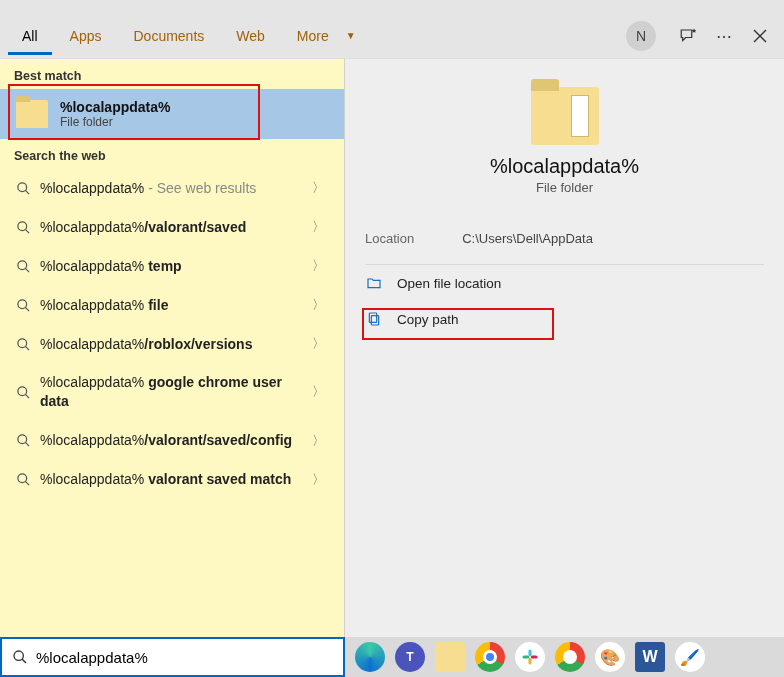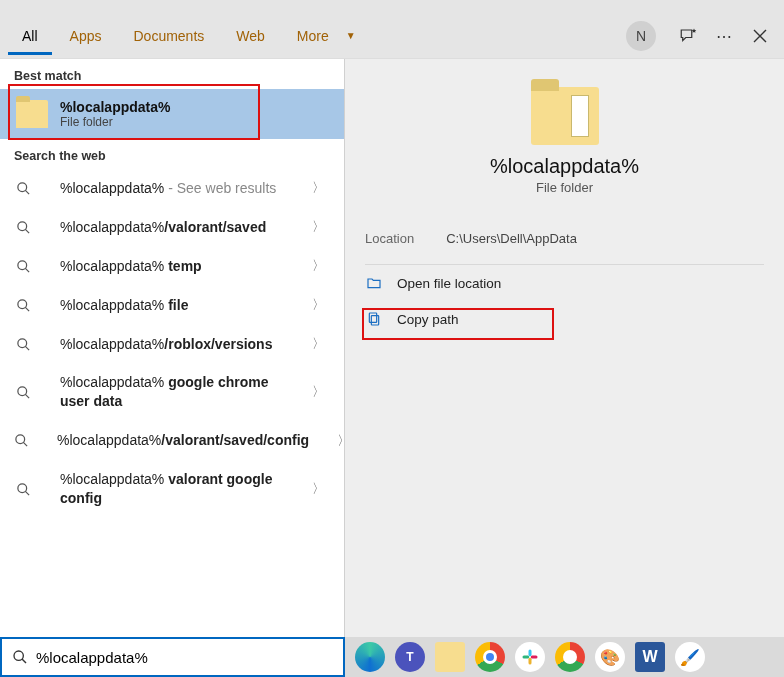--- a/index.html
+++ b/index.html
@@ -6,44 +6,44 @@
 body { background: #e5e5e5; width: 784px; height: 677px; overflow: hidden; position: relative; }
 .window { display: flex; flex-direction: column; height: 100%; background: #e5e5e5; }
 .tabs { display: flex; align-items: center; height: 44px; padding: 0 8px; gap: 4px; margin-top: 14px; }
 .tab { padding: 10px 14px 8px; font-size: 14px; color: #a16207; cursor: pointer; border-bottom: 3px solid transparent; }
 .tab.active { color: #000; border-bottom-color: #0067c0; }
 .tab.more { display: flex; align-items: center; gap: 17px; }
 .spacer { flex: 1; }
 .avatar { width: 30px; height: 30px; border-radius: 50%; background: #d0d0d0; display: flex; align-items: center; justify-content: center; font-size: 14px; color: #444; margin-right: 12px; }
 .head-icon { width: 32px; display: flex; align-items: center; justify-content: center; color: #333; cursor: pointer; font-size: 16px; }
 .body { flex: 1; display: flex; overflow: hidden; border-top: 1px solid #ddd; }
-.left { width: 345px; display: flex; flex-direction: column; overflow: hidden; border-right: 1px solid #d0d0d0; background: #ffffff; }
+.left { width: 345px; display: flex; flex-direction: column; overflow: hidden; border-right: 1px solid #d0d0d0; background: #fef9c3; }
 .section-label { font-size: 12.5px; font-weight: 600; color: #333; padding: 10px 14px 6px; }
 .best-match-item { display: flex; align-items: center; gap: 12px; padding: 10px 16px; background: #a7c7e7; position: relative; }
 .folder-icon-sm { width: 32px; height: 28px; background: #f7dd8f; border-radius: 2px 2px 0 0; position: relative; }
 .folder-icon-sm::before { content: ""; position: absolute; top: -4px; left: 0; width: 14px; height: 6px; background: #e0c672; border-radius: 2px 2px 0 0; }
 .bm-title { font-size: 14px; font-weight: 600; color: #111; }
 .bm-sub { font-size: 12px; color: #444; }
 .red-box { position: absolute; border: 2px solid #d11; pointer-events: none; }
 .red-box.bm { left: 8px; top: 84px; width: 252px; height: 56px; }
 .list { overflow-y: auto; flex: 1; }
-.row { display: flex; align-items: center; gap: 28px; padding: 10px 14px; cursor: pointer; position: relative; }
+.row { display: flex; align-items: center; gap: 8px; padding: 10px 14px; cursor: pointer; position: relative; }
 .row .mag { width: 18px; display: flex; justify-content: center; }
 .row .text { flex: 1; font-size: 14px; color: #222; line-height: 1.35; }
 .row .text .b { font-weight: 700; }
 .row .text .hint { color: #888; }
 .row .chev { width: 18px; color: #666; font-size: 13px; }
 .right { flex: 1; background: #eeeeee; display: flex; flex-direction: column; }
 .right-inner { padding: 20px 20px 0; }
 .big-folder { width: 68px; height: 58px; margin: 8px auto 10px; background: #f7dd8f; border-radius: 3px; position: relative; }
 .big-folder::before { content: ""; position: absolute; top: -8px; left: 0; width: 28px; height: 12px; background: #e0c672; border-radius: 3px 3px 0 0; }
 .big-folder::after { content: ""; position: absolute; right: 10px; top: 8px; width: 16px; height: 40px; background: #fff; border: 1px solid #c9b86e; }
 .detail-title { text-align: center; font-size: 20px; color: #111; margin-top: 4px; }
 .detail-sub { text-align: center; font-size: 13px; color: #555; margin-top: 2px; }
-.meta-row { display: flex; font-size: 13px; color: #666; margin-top: 36px; gap: 32px; padding-bottom: 18px; border-bottom: 1px solid #d8d8d8; }
+.meta-row { display: flex; font-size: 13px; color: #666; margin-top: 36px; gap: 48px; padding-bottom: 18px; border-bottom: 1px solid #d8d8d8; }
 .meta-row .loc-link { color: #444; cursor: pointer; }
 .actions { margin-top: 0; }
 .action { display: flex; align-items: center; gap: 14px; padding: 10px 20px; font-size: 13.5px; color: #222; cursor: pointer; position: relative; }
 .action.selected { background: #d6d6d6; }
 .action .aicon { width: 18px; display: flex; justify-content: center; color: #1b6ec2; }
 .red-box.open { left: 362px; top: 308px; width: 192px; height: 32px; }
 .searchbar { position: absolute; left: 0; bottom: 0; height: 40px; width: 345px; background: #fff; border: 2px solid #0067c0; display: flex; align-items: center; padding: 0 10px; gap: 8px; }
 .searchbar input { border: none; outline: none; font-size: 15px; flex: 1; background: transparent; color: #000; }
 .red-box.search { left: 8px; bottom: 3px; width: 190px; height: 33px; }
 .taskbar { position: absolute; left: 345px; right: 0; bottom: 0; height: 40px; background: #dadada; display: flex; align-items: center; gap: 10px; padding: 0 10px; }
@@ -163,21 +163,21 @@
             <span class="text">%localappdata%<span class="b">/valorant/saved/config</span><span class="hint"></span></span>
             <span class="chev">〉</span>
           </div>
           <div class="row">
             <span class="mag">
               <svg width="15" height="15" viewBox="0 0 24 24" fill="none" stroke="#555" stroke-width="2">
                 <circle cx="10" cy="10" r="7"></circle>
                 <path d="M21 21l-6-6"></path>
               </svg>
             </span>
-            <span class="text">%localappdata%<span class="b"> valorant google config</span><span class="hint"></span></span>
+            <span class="text">%localappdata%<span class="b"> valorant saved match</span><span class="hint"></span></span>
             <span class="chev">〉</span>
           </div>
         </div>
     </div>
 
     <div class="right">
       <div class="right-inner">
         <div class="big-folder"></div>
         <div class="detail-title">%localappdata%</div>
         <div class="detail-sub">File folder</div>

